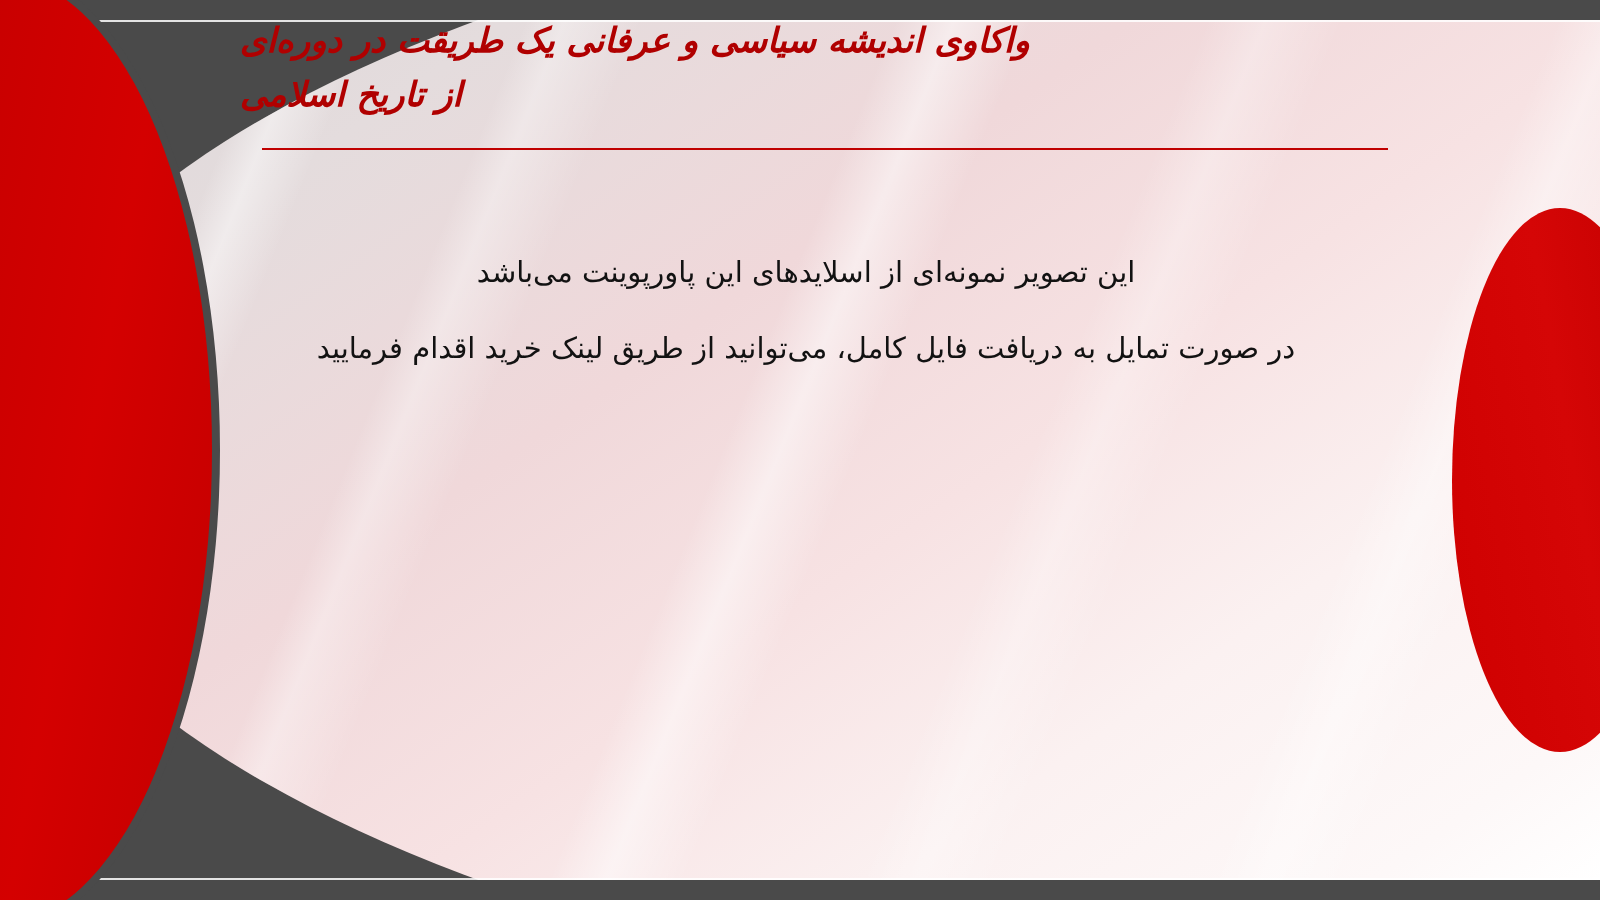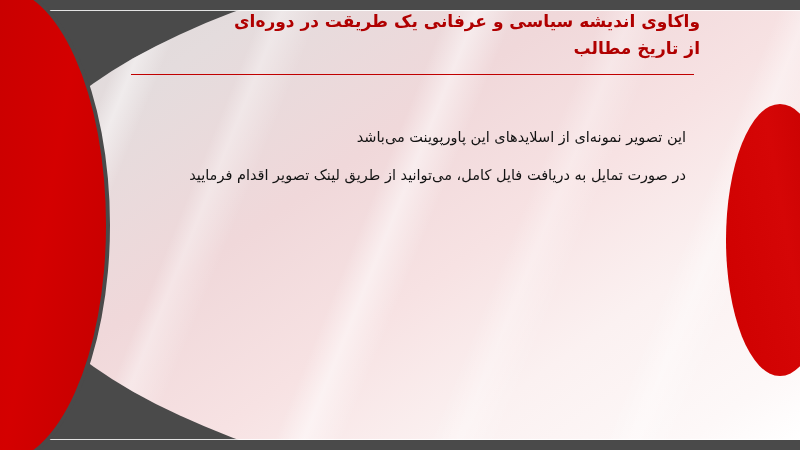--- a/index.html
+++ b/index.html
@@ -110,22 +110,23 @@
     z-index: 4;
   }
 
   
   #title-block {
     position: absolute;
     z-index: 8;
     top: 8px;
     left: 120px;
     width: 580px;
-    text-align: right;
+    text-align: left;
     direction: rtl;
+    font-style: italic;
   }
   .title-line {
     color: #b00000;
     font-size: 17px;
     font-weight: bold;
     line-height: 27px;
     letter-spacing: 0px;
     white-space: nowrap;
   }
 
@@ -139,21 +140,21 @@
     border-top: 1.6px solid #c00000;
   }
 
   #body-block {
     position: absolute;
     z-index: 8;
     top: 118px;
     left: 120px;
     width: 566px;
     direction: rtl;
-    text-align: right;
+    text-align: center;
   }
   .body-line {
     color: #121212;
     font-size: 14.5px;
     line-height: 38px;
     white-space: nowrap;
   }
 </style>
 </head>
 <body>
@@ -164,23 +165,23 @@
   <div class="frame-band bottom"></div>
 
   <div id="panel"></div>
   <div id="panel-edge"></div>
 
   <div id="red-right"></div>
   <div id="red-left"></div>
 
   <div id="title-block">
     <div class="title-line">واکاوی اندیشه سیاسی و عرفانی یک طریقت در دوره‌ای</div>
-    <div class="title-line">از تاریخ مطالب</div>
+    <div class="title-line">از تاریخ اسلامی</div>
   </div>
 
   <div id="title-rule"></div>
 
   <div id="body-block">
     <div class="body-line">این تصویر نمونه‌ای از اسلایدهای این پاورپوینت می‌باشد</div>
-    <div class="body-line">در صورت تمایل به دریافت فایل کامل، می‌توانید از طریق لینک تصویر اقدام فرمایید</div>
+    <div class="body-line">در صورت تمایل به دریافت فایل کامل، می‌توانید از طریق لینک خرید اقدام فرمایید</div>
   </div>
 
 </div>
 
 </body></html>

